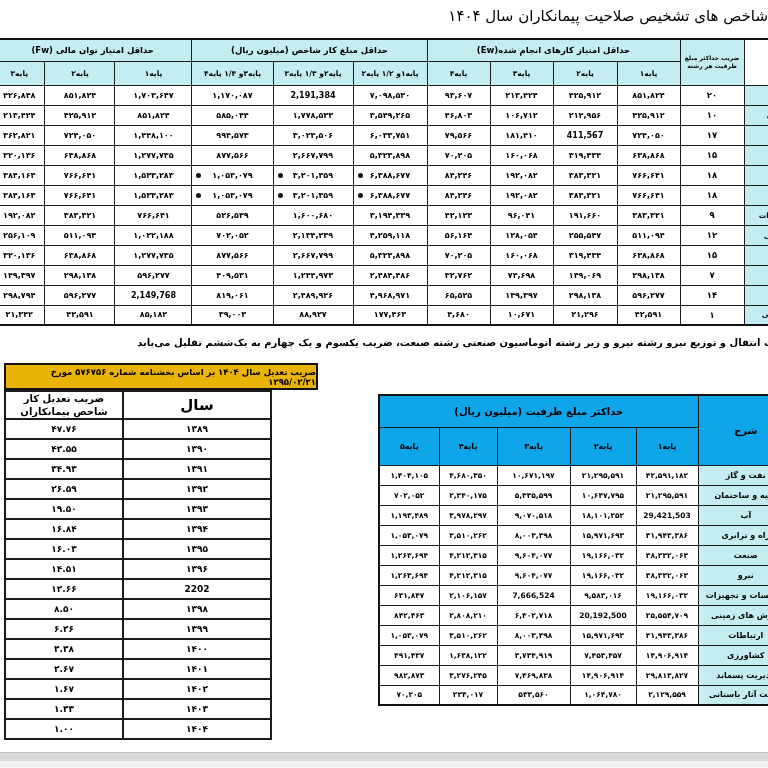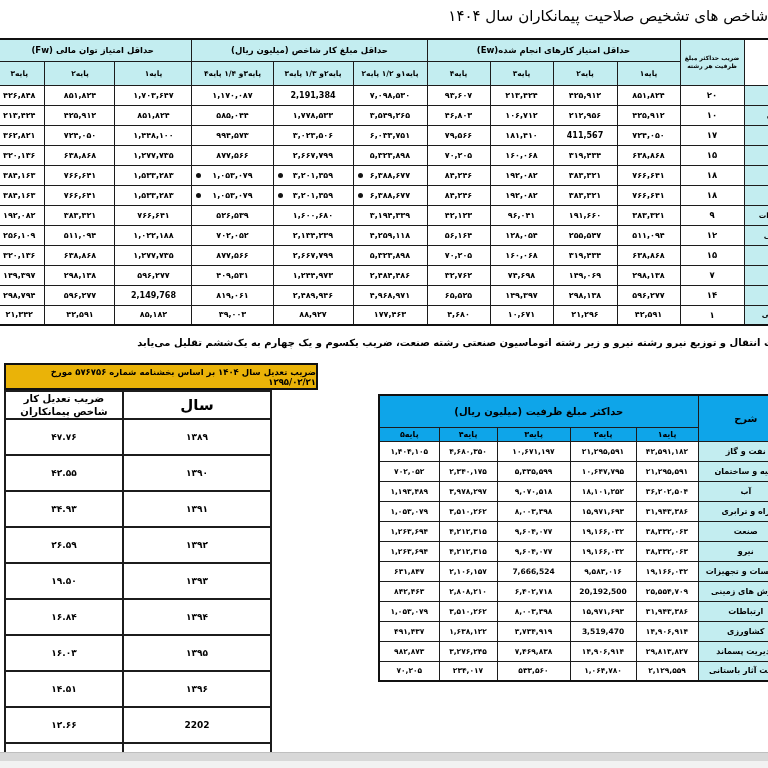--- a/index.html
+++ b/index.html
@@ -28,26 +28,26 @@
   .note{position:absolute;top:337px;right:-6px;font-size:10px;font-weight:bold;
         white-space:nowrap}
   
   .adj-box{position:absolute;top:363px;left:4px;width:314px;height:27px;
            border:2px solid #111;display:flex;align-items:center;justify-content:center;
            font-size:8.5px;font-weight:bold;background:#eab308}
   .adj-table{position:absolute;top:390px;left:4px;width:266px;border:2px solid #111}
   .adj-table th,.adj-table td{border:2px solid #1c1c1c;background:#fff}
   .adj-table .h-year{height:27px;font-size:15px}
   .adj-table .h-coef{height:27px;font-size:10px;white-space:normal;line-height:1.3}
-  .adj-table td{height:36px;font-size:9px}
+  .adj-table td{height:20px;font-size:9px}
   
   .cap-table{position:absolute;top:394px;left:378px;width:415px;border:2px solid #111}
   .cap-table th{background:#0ea5e9}
   .cap-table .gh{font-size:10px;height:32px}
-  .cap-table .sh{font-size:8px;height:14px}
+  .cap-table .sh{font-size:8px;height:38px}
   .cap-table .h-desc{font-size:10px}
   .cap-table td{font-size:7.5px;height:20px;background:#fff}
   .cap-table td.c-desc{background:#c3edf0;font-size:8px}
   
   .bottom-bar{position:absolute;top:752px;left:0;width:768px;height:9px;
               background:#d8d8d8;border-top:1px solid #bfbfbf}
   .bottom-bar2{position:absolute;top:761px;left:0;width:768px;height:7px;background:#f2f2f2}
 </style>
 </head>
 <body>
@@ -381,21 +381,21 @@
         <tr>
           <td class="c-desc">ابنیه و ساختمان</td>
           <td>۲۱,۲۹۵,۵۹۱</td>
           <td>۱۰,۶۴۷,۷۹۵</td>
           <td>۵,۳۳۵,۵۹۹</td>
           <td>۲,۳۴۰,۱۷۵</td>
           <td>۷۰۲,۰۵۲</td>
         </tr>
         <tr>
           <td class="c-desc">آب</td>
-          <td>۳۶,۲۰۲,۵۰۴</td>
+          <td>29,421,503</td>
           <td>۱۸,۱۰۱,۲۵۲</td>
           <td>۹,۰۷۰,۵۱۸</td>
           <td>۳,۹۷۸,۲۹۷</td>
           <td>۱,۱۹۳,۴۸۹</td>
         </tr>
         <tr>
           <td class="c-desc">راه و ترابری</td>
           <td>۳۱,۹۴۳,۳۸۶</td>
           <td>۱۵,۹۷۱,۶۹۳</td>
           <td>۸,۰۰۳,۳۹۸</td>
@@ -438,21 +438,21 @@
           <td class="c-desc">ارتباطات</td>
           <td>۳۱,۹۴۳,۳۸۶</td>
           <td>۱۵,۹۷۱,۶۹۳</td>
           <td>۸,۰۰۳,۳۹۸</td>
           <td>۳,۵۱۰,۲۶۲</td>
           <td>۱,۰۵۳,۰۷۹</td>
         </tr>
         <tr>
           <td class="c-desc">کشاورزی</td>
           <td>۱۴,۹۰۶,۹۱۴</td>
-          <td>3,519,470</td>
+          <td>۷,۴۵۳,۴۵۷</td>
           <td>۳,۷۳۴,۹۱۹</td>
           <td>۱,۶۳۸,۱۲۲</td>
           <td>۴۹۱,۴۳۷</td>
         </tr>
         <tr>
           <td class="c-desc">مدیریت پسماند</td>
           <td>۲۹,۸۱۳,۸۲۷</td>
           <td>۱۴,۹۰۶,۹۱۴</td>
           <td>۷,۴۶۹,۸۳۸</td>
           <td>۳,۲۷۶,۲۴۵</td>

